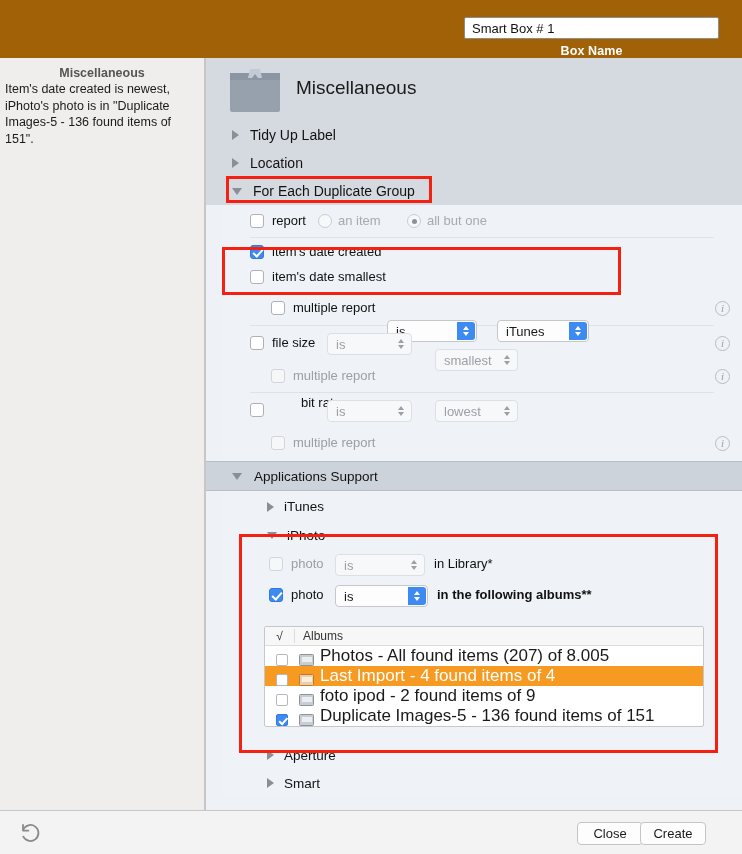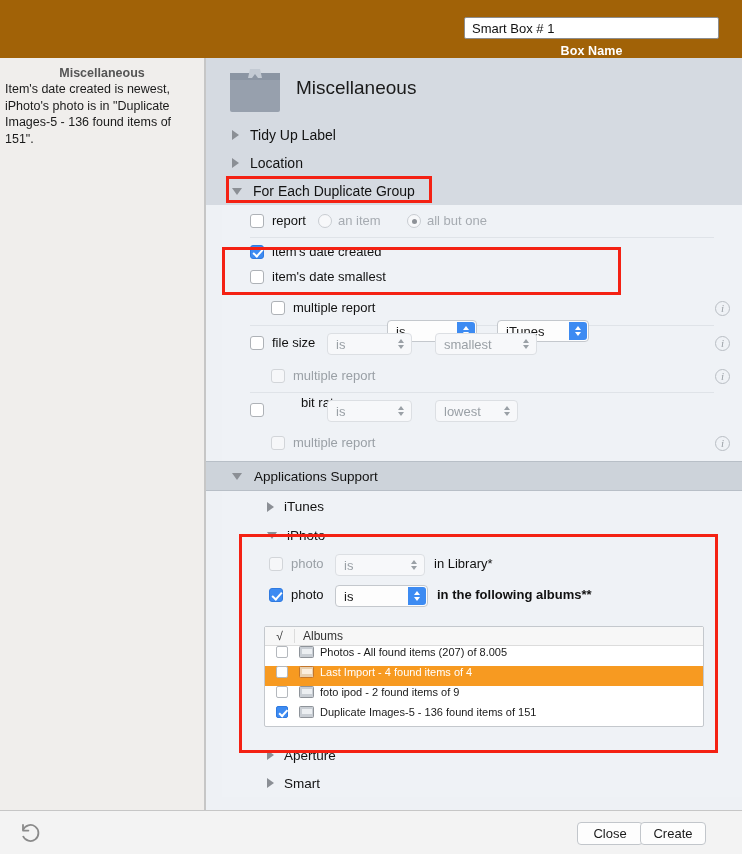--- a/index.html
+++ b/index.html
@@ -171,21 +171,21 @@
     position: absolute; background: #ffffff;
     border: 1px solid #c4c8cd; border-radius: 2px;
   }
   .alb-head {
     height: 19px; background: #f7f7f7; border-bottom: 1px solid #dcdcdc;
     display: flex; align-items: center; font-size: 12px; color: #333;
   }
   .alb-head .c1 { width: 30px; text-align: center; border-right: 1px solid #dcdcdc; }
   .alb-head .c2 { padding-left: 8px; }
   .alb-row {
-    height: 20px; display: flex; align-items: flex-start; font-size: 11px; color: #1a1a1a;
+    height: 20px; display: flex; align-items: flex-end; font-size: 17px; color: #1a1a1a;
   }
   .alb-row.sel { background: #f79a21; color: #fff; }
   .alb-cb { width: 34px; display: flex; justify-content: center; }
   .mini-cb {
     position: relative; width: 12px; height: 12px; border-radius: 2px;
     border: 1px solid #b4b8bd; background: #fff;
   }
   .mini-cb.checked { background: #3d8bf2; border-color: #2f7ae0; }
   .mini-cb.checked::after {
     content: ""; position: absolute; left: 3.5px; top: 1px;
@@ -312,21 +312,21 @@
       <div class="cond-row" style="height:34px">
         <span class="cb" style="left:28px; top:10px;"></span>
         <span class="lbl" style="left:50px; top:9px;">file size</span>
         <div class="pop disabled" style="left:105px; top:7px; width:85px;">
           <span class="pv">is</span>
           <span class="arrow">
             <i class="chu"></i>
               <i class="chd"></i>
           </span>
         </div>
-        <div class="pop disabled" style="left:213px; top:7px; width:102px;">
+        <div class="pop disabled" style="left:213px; top:23px; width:83px;">
           <span class="pv">smallest</span>
           <span class="arrow">
             <i class="chu"></i>
               <i class="chd"></i>
           </span>
         </div>
         <span class="info" style="left:493px; top:10px;">i</span>
       </div>
 
       <div class="cond-row" style="height:32px">

